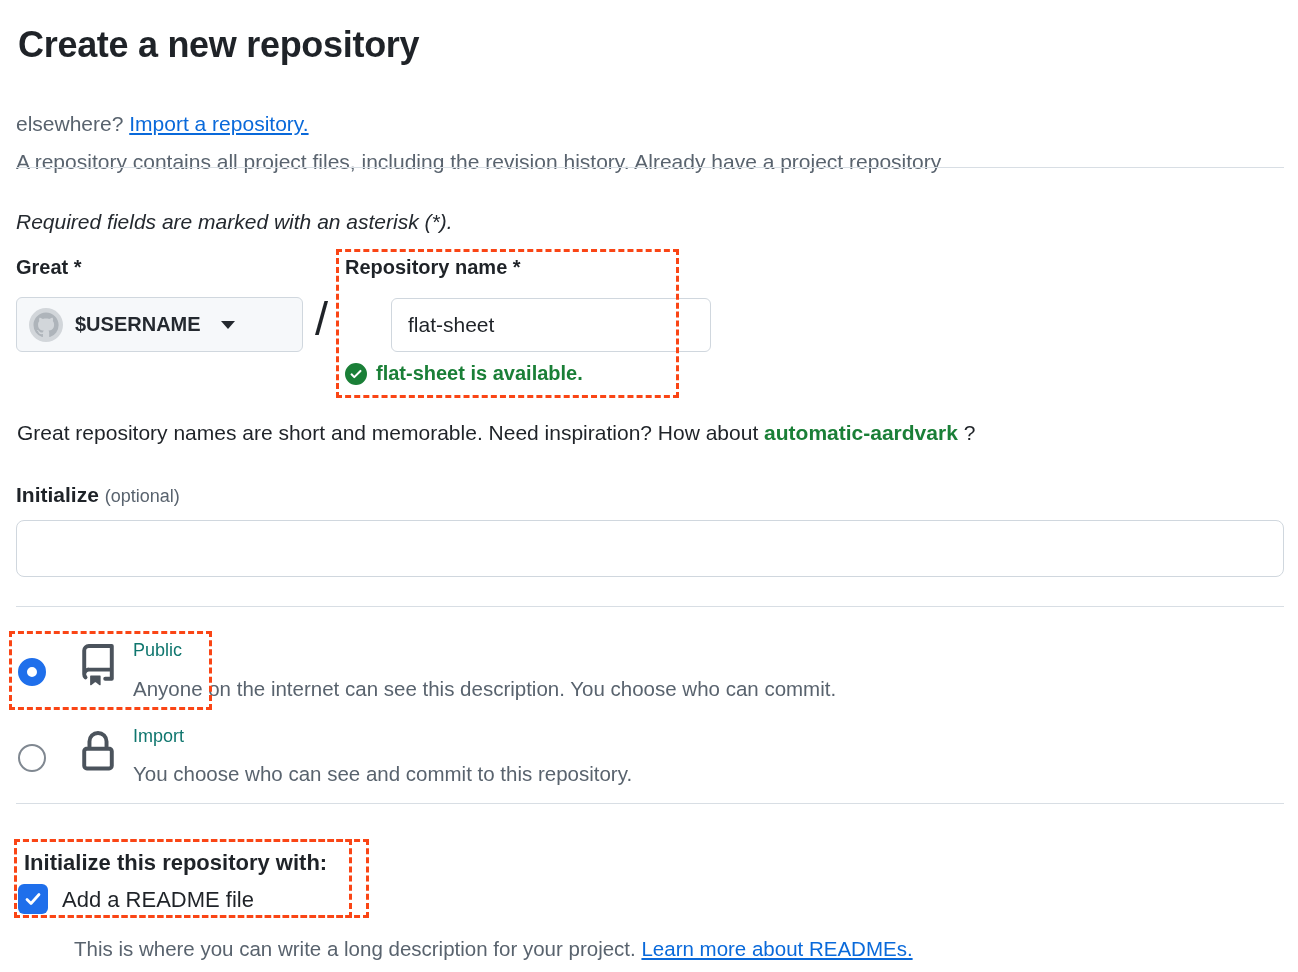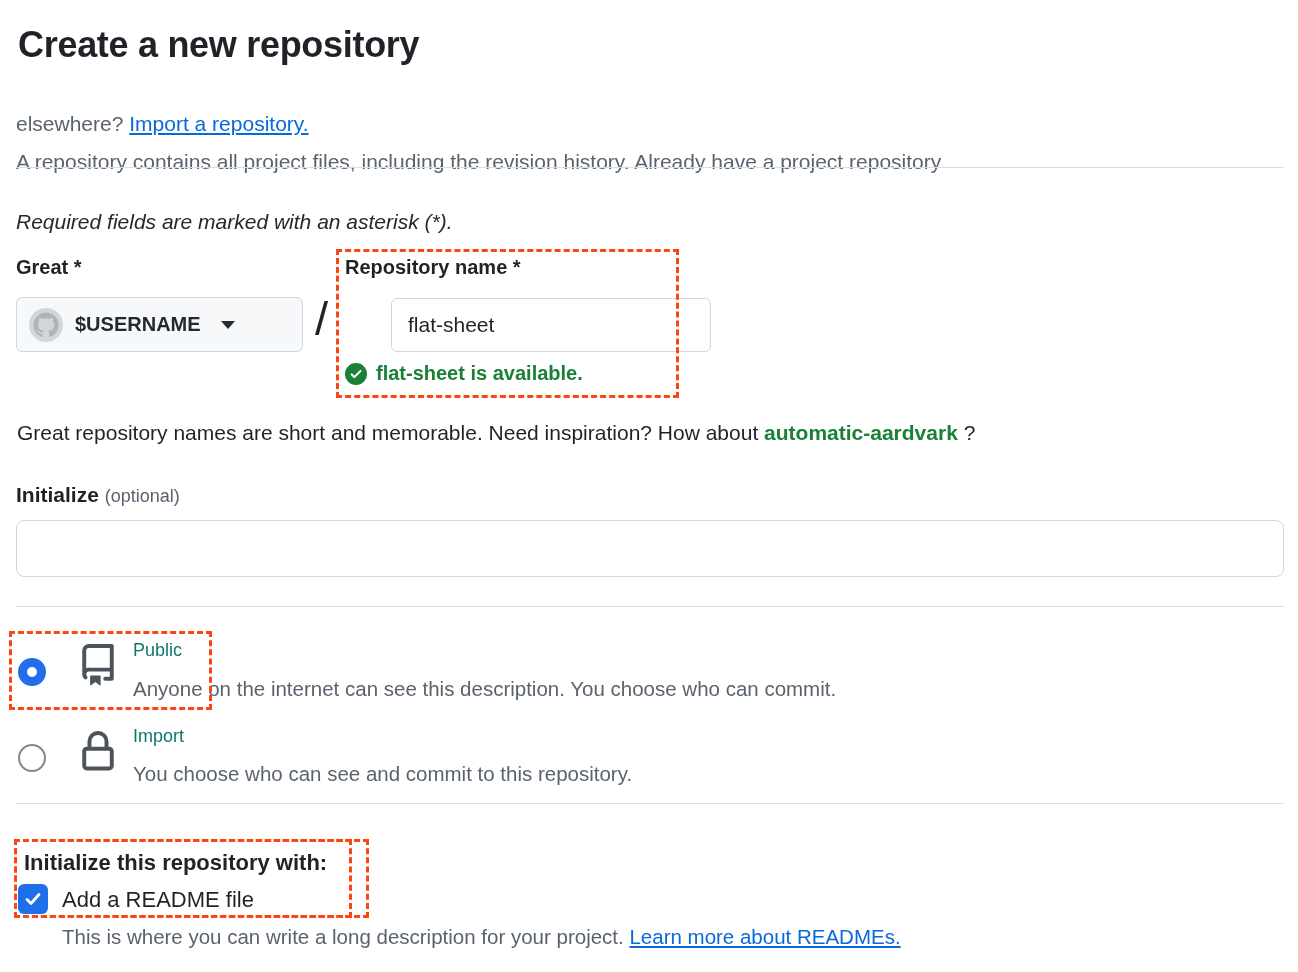--- a/index.html
+++ b/index.html
@@ -166,20 +166,20 @@
 
 <h3 class="abs init-heading">Initialize this repository with:</h3>
 
 <div class="abs checkbox" role="checkbox" aria-checked="true">
   <svg width="20" height="20" viewBox="0 0 16 16" aria-hidden="true">
     <path d="M3.2 8.4l3.2 3.2 6.4-7.2" stroke="#ffffff" stroke-width="2.2" fill="none" stroke-linecap="round" stroke-linejoin="round"></path>
   </svg>
 </div>
 <div class="abs readme-label">Add a README file</div>
 
-<p class="abs readme-help" style="margin:0">
+<p class="abs readme-help" style="margin:12px">
   <span>This is where you can write a long description for your project. </span><a>Learn more about READMEs.</a>
 </p>
 
 <div class="annotation" style="left: 336px; top: 249px; width: 343px; height: 149px;"></div>
 <div class="annotation" style="left: 9px; top: 631px; width: 203px; height: 79px;"></div>
 <div class="annotation" style="left: 14px; top: 839px; width: 338px; height: 79px;"></div>
 <div class="annotation" style="left: 14px; top: 839px; width: 355px; height: 79px;"></div>
 
 </body></html>

